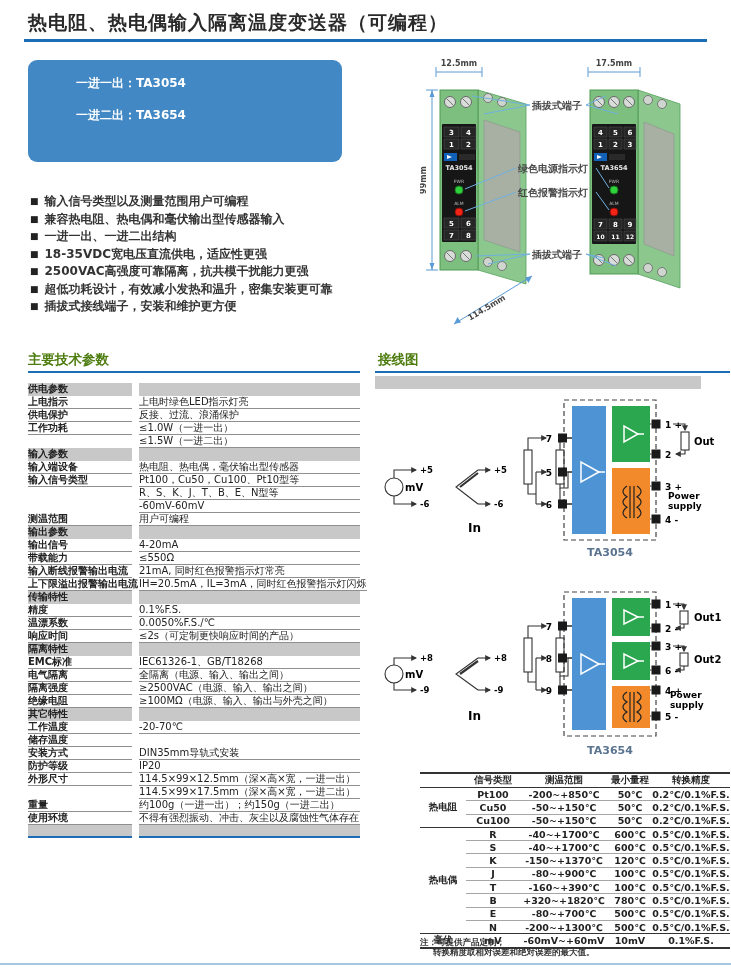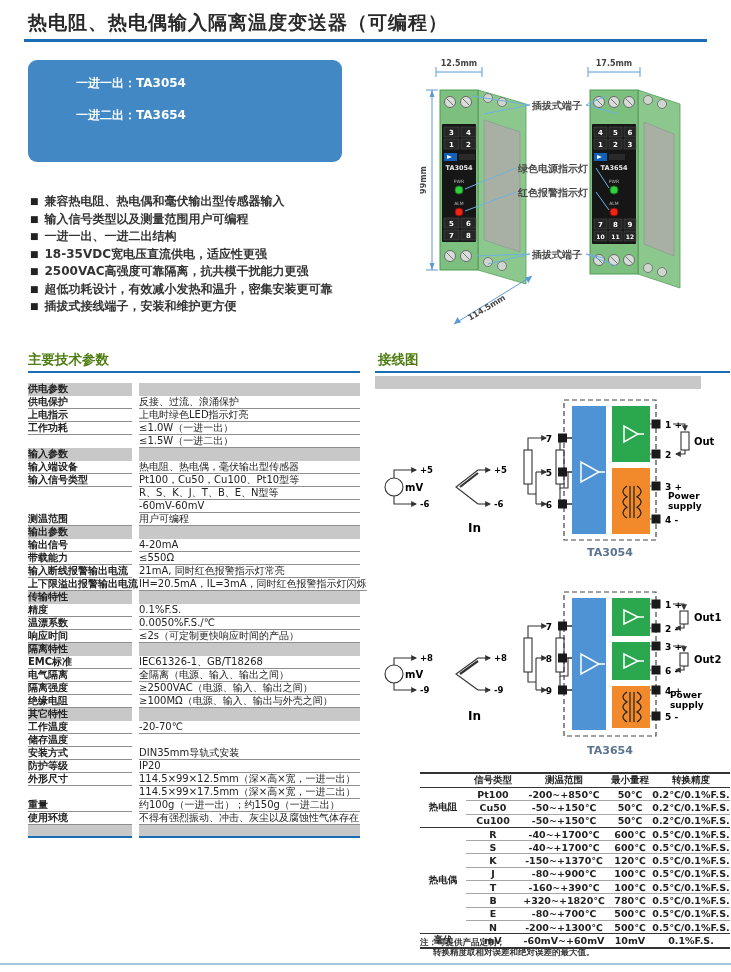--- a/index.html
+++ b/index.html
@@ -56,22 +56,22 @@
 
   <div class="abs" id="title">热电阻、热电偶输入隔离温度变送器（可编程）</div>
   <div class="abs" id="title-rule"></div>
 
   <div class="abs" id="model-box">
     <div class="ml" id="model-line1">一进一出：TA3054</div>
     <div class="ml" id="model-line2">一进二出：TA3654</div>
   </div>
 
   <div class="abs" id="features">
+      <div class="feat"><span class="bullet">■</span><span>输入信号类型以及测量范围用户可编程</span></div>
       <div class="feat"><span class="bullet">■</span><span>兼容热电阻、热电偶和毫伏输出型传感器输入</span></div>
-      <div class="feat"><span class="bullet">■</span><span>输入信号类型以及测量范围用户可编程</span></div>
       <div class="feat"><span class="bullet">■</span><span>一进一出、一进二出结构</span></div>
       <div class="feat"><span class="bullet">■</span><span>18-35VDC宽电压直流供电，适应性更强</span></div>
       <div class="feat"><span class="bullet">■</span><span>2500VAC高强度可靠隔离，抗共模干扰能力更强</span></div>
       <div class="feat"><span class="bullet">■</span><span>超低功耗设计，有效减小发热和温升，密集安装更可靠</span></div>
       <div class="feat"><span class="bullet">■</span><span>插拔式接线端子，安装和维护更方便</span></div>
     </div>
 
   <svg class="abs" id="product-figure" style="left:420px;top:56px;" width="311" height="292" viewBox="0 0 311 292">
 
     <g stroke="#5b9bd5" stroke-width="1">
@@ -223,26 +223,26 @@
   </svg>
 
   <div class="abs sec-head" id="specs-head">主要技术参数</div>
   <div class="abs" id="specs-rule"></div>
   <div class="abs" id="specs-table">
       <div class="srow s">
         <div class="sl">供电参数</div>
         <div class="sv"></div>
       </div>
       <div class="srow r">
+        <div class="sl">上电指示</div>
+        <div class="sv">上电时绿色LED指示灯亮</div>
+      </div>
+      <div class="srow r">
         <div class="sl">供电保护</div>
         <div class="sv">反接、过流、浪涌保护</div>
-      </div>
-      <div class="srow r">
-        <div class="sl">上电指示</div>
-        <div class="sv">上电时绿色LED指示灯亮</div>
       </div>
       <div class="srow r">
         <div class="sl">工作功耗</div>
         <div class="sv">≤1.0W（一进一出）</div>
       </div>
       <div class="srow c">
         <div class="sl"></div>
         <div class="sv">≤1.5W（一进二出）</div>
       </div>
       <div class="srow s">

